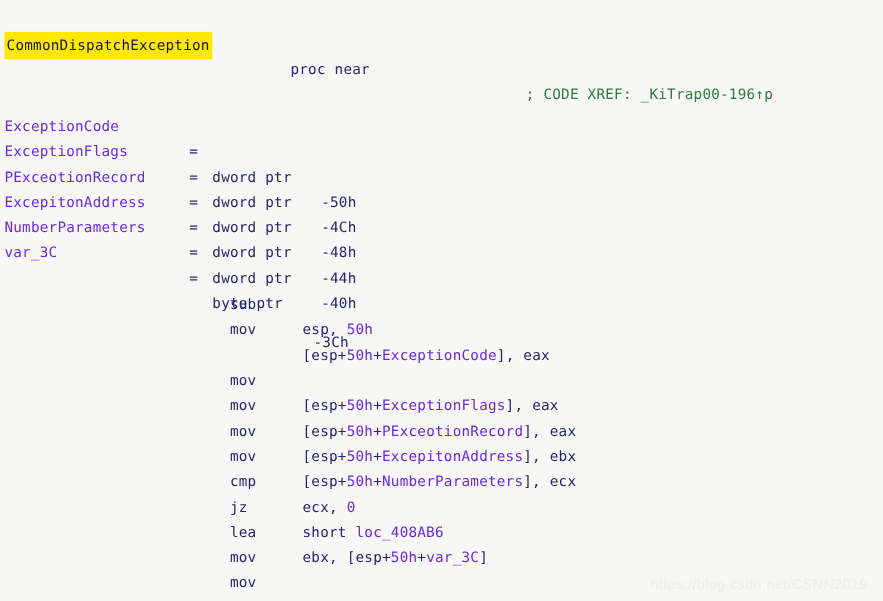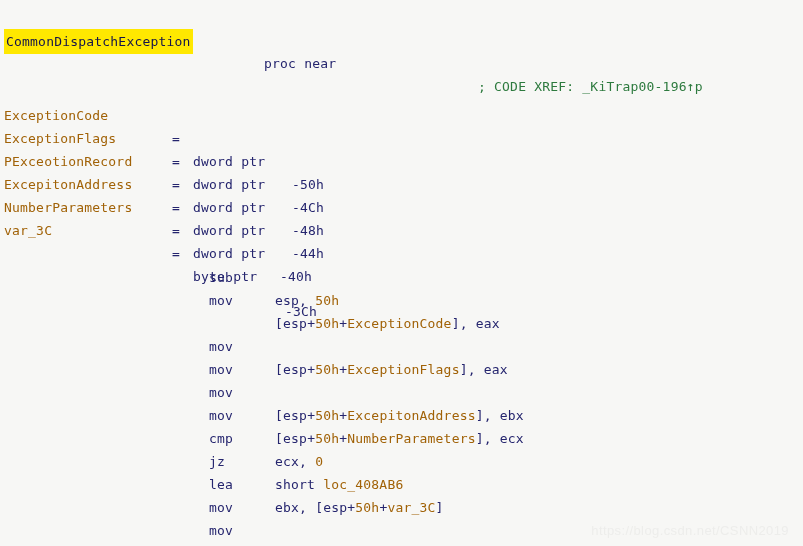--- a/index.html
+++ b/index.html
@@ -39,21 +39,21 @@
 
   
   .col-name  { position: absolute; left: 4px; }
   .col-eq    { position: absolute; left: 172px; }
   .col-def   { position: absolute; left: 193px; }
   .col-mnem  { position: absolute; left: 209px; }
   .col-ops   { position: absolute; left: 275px; }
   .col-cmt   { position: absolute; left: 478px; }
 
   
-  .t-sym   { color: #a16207; }            
+  .t-sym   { color: #6d28d9; }            
   .t-kw    { color: #25256e; }            
   .t-cmt   { color: #2d7a3e; }            
   .t-hl    { color: #14144a; background: #ffe800; padding: 1px 2px; }
 
   .watermark {
     position: absolute;
     right: 14px;
     bottom: 8px;
     font-family: "Liberation Sans", sans-serif;
     font-size: 13px;
@@ -99,21 +99,21 @@
     <span class="col-name t-sym">ExcepitonAddress</span>
     <span class="col-eq t-kw">=</span>
     <span class="col-def t-kw">dword ptr</span>
     <span class="t-kw" style="position:absolute;left:292px;">-44h</span>
   </div>
 
   <div class="line" style="top:173px;">
     <span class="col-name t-sym">NumberParameters</span>
     <span class="col-eq t-kw">=</span>
     <span class="col-def t-kw">dword ptr</span>
-    <span class="t-kw" style="position:absolute;left:280px;">-40h</span>
+    <span class="t-kw" style="position:absolute;left:292px;">-40h</span>
   </div>
 
   <div class="line" style="top:196px;">
     <span class="col-name t-sym">var_3C</span>
     <span class="col-eq t-kw">=</span>
     <span class="col-def t-kw">byte ptr</span>
     <span class="t-kw" style="position:absolute;left:285px;margin-top:12px;">-3Ch</span>
   </div>
 
   <div class="line" style="top:243px;">
@@ -123,20 +123,21 @@
   <div class="line" style="top:266px;">
     <span class="col-mnem t-kw">mov</span>
     <span class="col-ops"><span class="t-kw">[</span><span class="t-kw">esp</span><span class="t-kw">+</span><span class="t-sym">50h</span><span class="t-kw">+</span><span class="t-sym">ExceptionCode</span><span class="t-kw">], </span><span class="t-kw">eax</span></span>
   </div>
   <div class="line" style="top:312px;">
     <span class="col-mnem t-kw">mov</span>
     <span class="col-ops"><span class="t-kw">[</span><span class="t-kw">esp</span><span class="t-kw">+</span><span class="t-sym">50h</span><span class="t-kw">+</span><span class="t-sym">ExceptionFlags</span><span class="t-kw">], </span><span class="t-kw">eax</span></span>
   </div>
   <div class="line" style="top:335px;">
     <span class="col-mnem t-kw">mov</span>
+    <span class="col-ops"><span class="t-kw">[</span><span class="t-kw">esp</span><span class="t-kw">+</span><span class="t-sym">50h</span><span class="t-kw">+</span><span class="t-sym">PExceotionRecord</span><span class="t-kw">], </span><span class="t-kw">eax</span></span>
   </div>
   <div class="line" style="top:358px;">
     <span class="col-mnem t-kw">mov</span>
     <span class="col-ops"><span class="t-kw">[</span><span class="t-kw">esp</span><span class="t-kw">+</span><span class="t-sym">50h</span><span class="t-kw">+</span><span class="t-sym">ExcepitonAddress</span><span class="t-kw">], </span><span class="t-kw">ebx</span></span>
   </div>
   <div class="line" style="top:381px;">
     <span class="col-mnem t-kw">mov</span>
     <span class="col-ops"><span class="t-kw">[</span><span class="t-kw">esp</span><span class="t-kw">+</span><span class="t-sym">50h</span><span class="t-kw">+</span><span class="t-sym">NumberParameters</span><span class="t-kw">], </span><span class="t-kw">ecx</span></span>
   </div>
   <div class="line" style="top:404px;">

